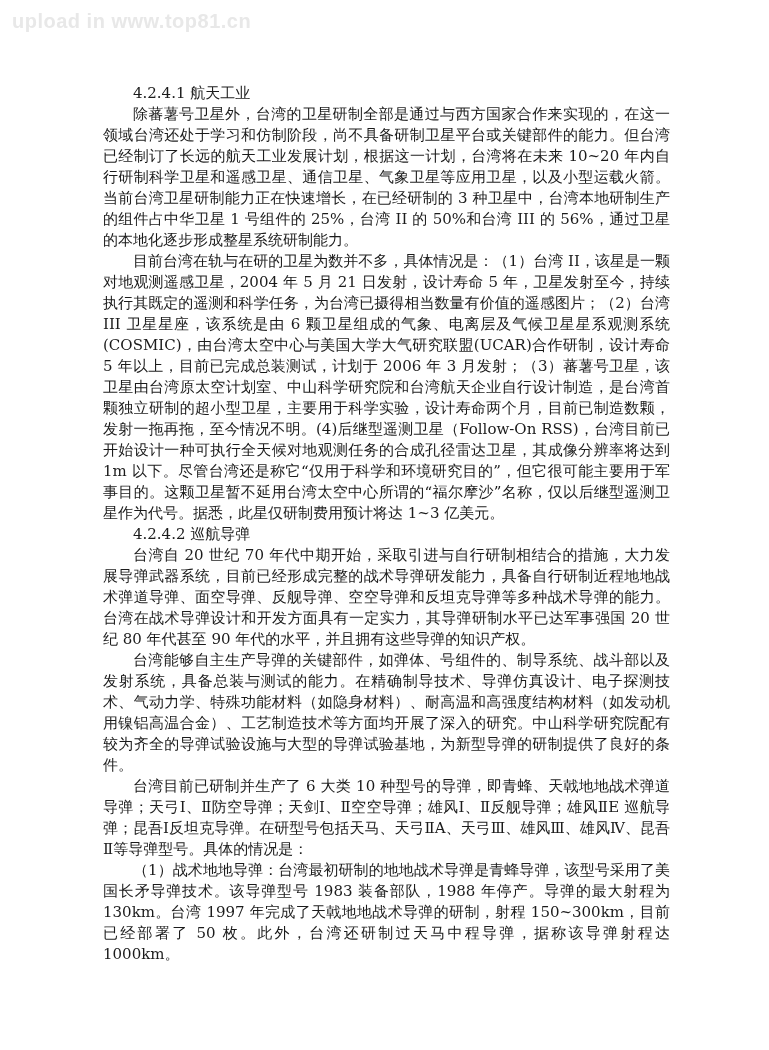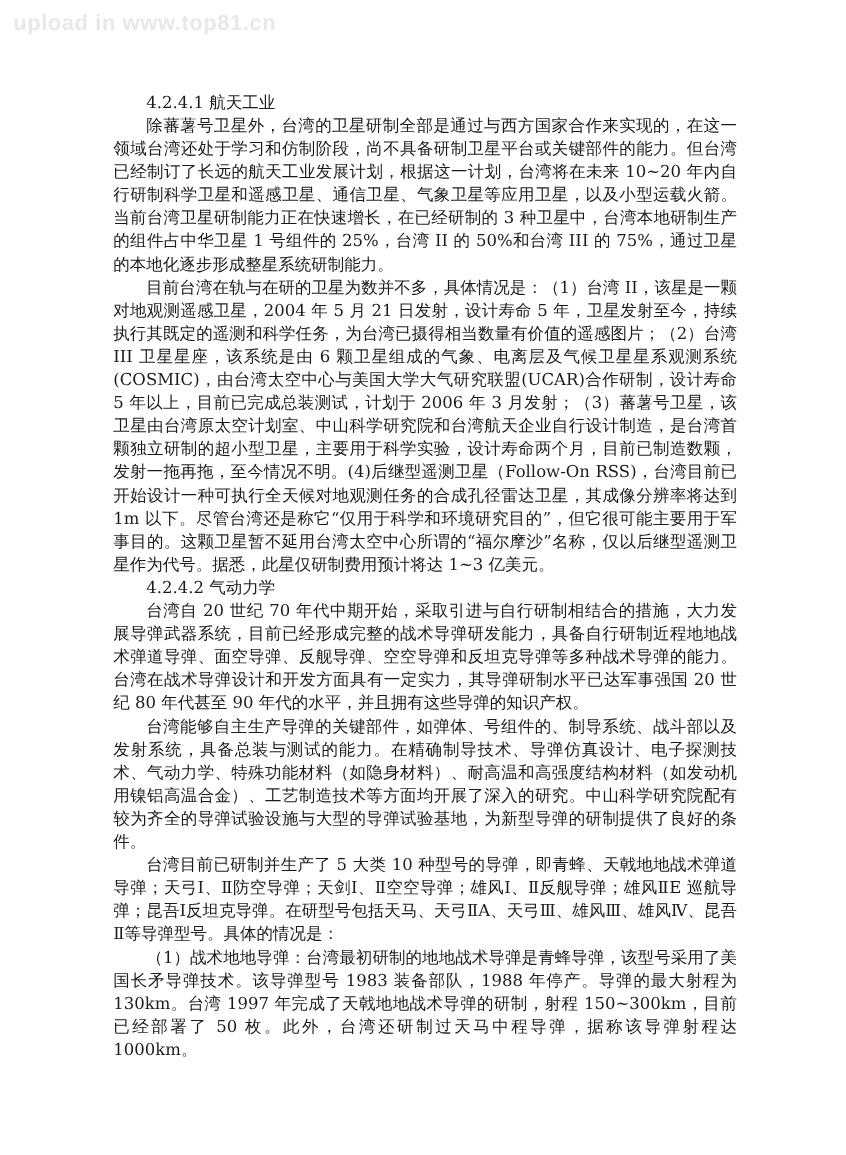--- a/index.html
+++ b/index.html
@@ -53,28 +53,28 @@
 
 <div class="page">
 
   <div class="watermark">upload in www.top81.cn</div>
 
   <div class="content">
 
     <h3>4.2.4.1 航天工业</h3>
 
 
-    <p>除蕃薯号卫星外，台湾的卫星研制全部是通过与西方国家合作来实现的，在这一领域台湾还处于学习和仿制阶段，尚不具备研制卫星平台或关键部件的能力。但台湾已经制订了长远的航天工业发展计划，根据这一计划，台湾将在未来 10~20 年内自行研制科学卫星和遥感卫星、通信卫星、气象卫星等应用卫星，以及小型运载火箭。当前台湾卫星研制能力正在快速增长，在已经研制的 3 种卫星中，台湾本地研制生产的组件占中华卫星 1 号组件的 25%，台湾 II 的 50%和台湾 III 的 75%，通过卫星的本地化逐步形成整星系统研制能力。</p>
+    <p>除蕃薯号卫星外，台湾的卫星研制全部是通过与西方国家合作来实现的，在这一领域台湾还处于学习和仿制阶段，尚不具备研制卫星平台或关键部件的能力。但台湾已经制订了长远的航天工业发展计划，根据这一计划，台湾将在未来 10~20 年内自行研制科学卫星和遥感卫星、通信卫星、气象卫星等应用卫星，以及小型运载火箭。当前台湾卫星研制能力正在快速增长，在已经研制的 3 种卫星中，台湾本地研制生产的组件占中华卫星 1 号组件的 25%，台湾 II 的 50%和台湾 III 的 56%，通过卫星的本地化逐步形成整星系统研制能力。</p>
 
     <p>目前台湾在轨与在研的卫星为数并不多，具体情况是：（1）台湾 II，该星是一颗对地观测遥感卫星，2004 年 5 月 21 日发射，设计寿命 5 年，卫星发射至今，持续执行其既定的遥测和科学任务，为台湾已摄得相当数量有价值的遥感图片；（2）台湾 III 卫星星座，该系统是由 6 颗卫星组成的气象、电离层及气候卫星星系观测系统(COSMIC)，由台湾太空中心与美国大学大气研究联盟(UCAR)合作研制，设计寿命 5 年以上，目前已完成总装测试，计划于 2006 年 3 月发射；（3）蕃薯号卫星，该卫星由台湾原太空计划室、中山科学研究院和台湾航天企业自行设计制造，是台湾首颗独立研制的超小型卫星，主要用于科学实验，设计寿命两个月，目前已制造数颗，发射一拖再拖，至今情况不明。(4)后继型遥测卫星（Follow-On RSS)，台湾目前已开始设计一种可执行全天候对地观测任务的合成孔径雷达卫星，其成像分辨率将达到 1m 以下。尽管台湾还是称它“仅用于科学和环境研究目的”，但它很可能主要用于军事目的。这颗卫星暂不延用台湾太空中心所谓的“福尔摩沙”名称，仅以后继型遥测卫星作为代号。据悉，此星仅研制费用预计将达 1~3 亿美元。</p>
 
-    <h3>4.2.4.2 气动力学</h3>
+    <h3>4.2.4.2 巡航导弹</h3>
 
     <p>台湾自 20 世纪 70 年代中期开始，采取引进与自行研制相结合的措施，大力发展导弹武器系统，目前已经形成完整的战术导弹研发能力，具备自行研制近程地地战术弹道导弹、面空导弹、反舰导弹、空空导弹和反坦克导弹等多种战术导弹的能力。台湾在战术导弹设计和开发方面具有一定实力，其导弹研制水平已达军事强国 20 世纪 80 年代甚至 90 年代的水平，并且拥有这些导弹的知识产权。</p>
 
     <p>台湾能够自主生产导弹的关键部件，如弹体、号组件的、制导系统、战斗部以及发射系统，具备总装与测试的能力。在精确制导技术、导弹仿真设计、电子探测技术、气动力学、特殊功能材料（如隐身材料）、耐高温和高强度结构材料（如发动机用镍铝高温合金）、工艺制造技术等方面均开展了深入的研究。中山科学研究院配有较为齐全的导弹试验设施与大型的导弹试验基地，为新型导弹的研制提供了良好的条件。</p>
 
-    <p>台湾目前已研制并生产了 5 大类 10 种型号的导弹，即青蜂、天戟地地战术弹道导弹；天弓Ⅰ、Ⅱ防空导弹；天剑Ⅰ、Ⅱ空空导弹；雄风Ⅰ、Ⅱ反舰导弹；雄风ⅡE 巡航导弹；昆吾Ⅰ反坦克导弹。在研型号包括天马、天弓ⅡA、天弓Ⅲ、雄风Ⅲ、雄风Ⅳ、昆吾Ⅱ等导弹型号。具体的情况是：</p>
+    <p>台湾目前已研制并生产了 6 大类 10 种型号的导弹，即青蜂、天戟地地战术弹道导弹；天弓Ⅰ、Ⅱ防空导弹；天剑Ⅰ、Ⅱ空空导弹；雄风Ⅰ、Ⅱ反舰导弹；雄风ⅡE 巡航导弹；昆吾Ⅰ反坦克导弹。在研型号包括天马、天弓ⅡA、天弓Ⅲ、雄风Ⅲ、雄风Ⅳ、昆吾Ⅱ等导弹型号。具体的情况是：</p>
 
     <p>（1）战术地地导弹：台湾最初研制的地地战术导弹是青蜂导弹，该型号采用了美国长矛导弹技术。该导弹型号 1983 装备部队，1988 年停产。导弹的最大射程为 130km。台湾 1997 年完成了天戟地地战术导弹的研制，射程 150~300km，目前已经部署了 50 枚。此外，台湾还研制过天马中程导弹，据称该导弹射程达 1000km。</p>
 
   </div>
 </div>
 
 </body></html>

